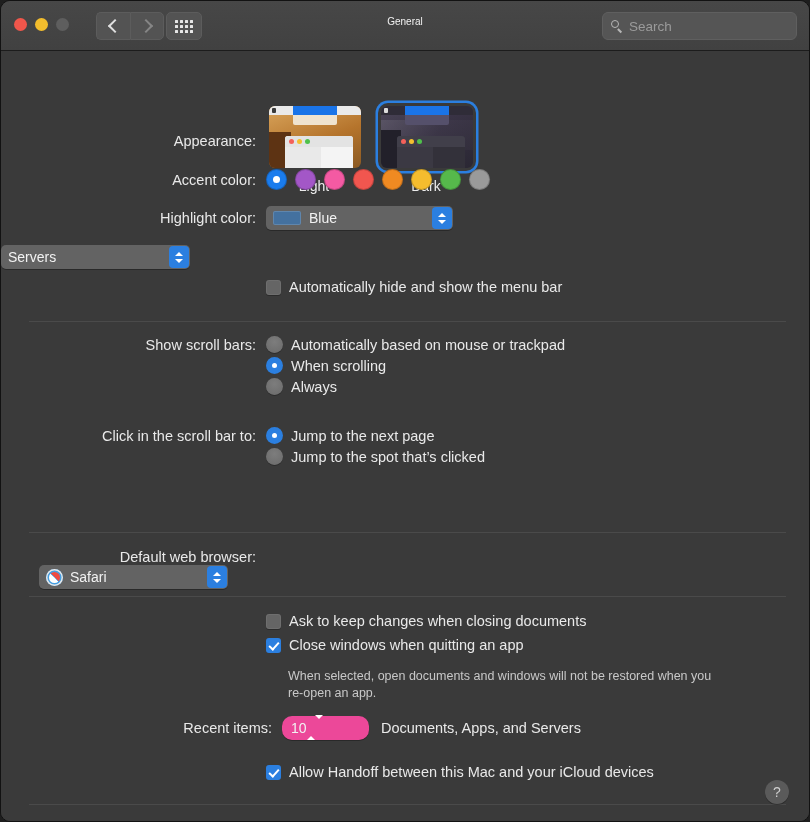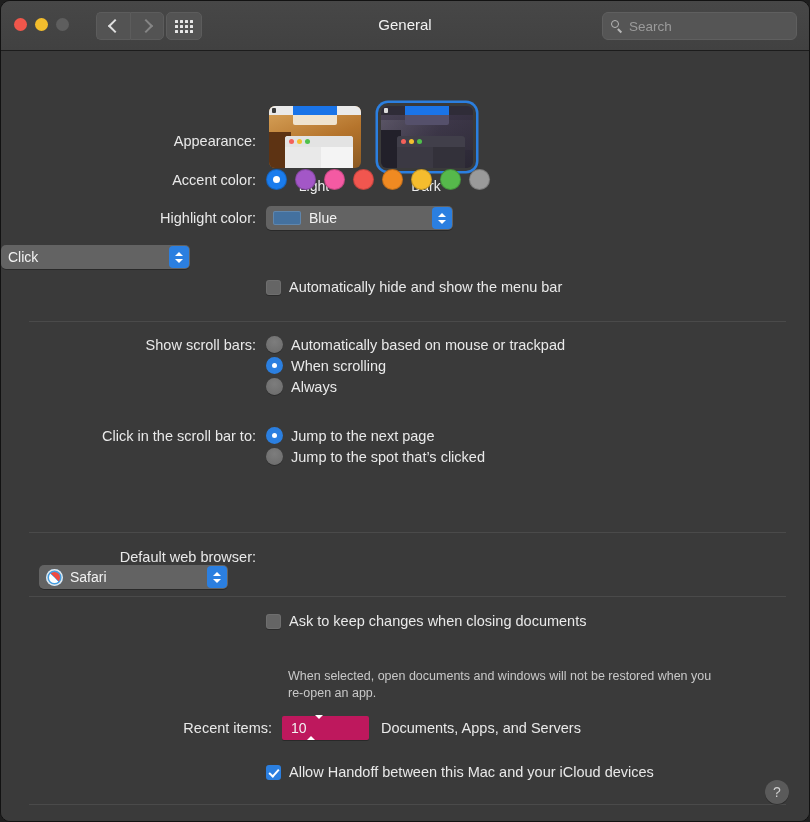--- a/index.html
+++ b/index.html
@@ -95,21 +95,21 @@
     gap: 2px;
   }
   .grid-dots i { background: #e6e6e6; display: block; width: 3px; height: 3px; border-radius: .5px; }
 
   .win-title {
     position: absolute;
     left: 0;
     right: 0;
     top: 15px;
     text-align: center;
-    font-size: 15px;
+    font-size: 10px;
     color: #f2f2f2;
   }
 
   .searchfield {
     position: absolute;
     right: 12px;
     top: 11px;
     width: 195px;
     height: 28px;
     background: #555555;
@@ -371,22 +371,22 @@
     font-size: 12.5px;
     color: #c8c8c8;
     line-height: 17px;
     max-width: 440px;
   }
 
   
   .stepper {
     height: 24px;
     width: 78px;
-    background: #be185d;
-    border-radius: 2px;
+    background: #ec4899;
+    border-radius: 10px;
     display: flex;
     align-items: center;
     padding-left: 9px;
     position: relative;
     box-shadow: 0 1px 0 rgba(0,0,0,0.28);
     margin-right: 12px;
   }
   .stepper .stext { font-size: 14px; color: #f2f2f2; }
 
   .helpbtn {
@@ -530,21 +530,21 @@
             <span class="arrow-up"></span>
               <span class="arrow-dn"></span>
           </span>
         </div>
       </div>
     </div>
 
     <div class="row" style="top:194px; left:0; align-items:center;">
       <div class="ctrl">
         <div class="popup" style="width:182px;">
-          <span class="ptext">Click</span>
+          <span class="ptext">Servers</span>
           <span class="arrows">
             <span class="arrow-up"></span>
               <span class="arrow-dn"></span>
           </span>
         </div>
       </div>
     </div>
 
     <div class="row" style="top:228px; left:0;">
       <div class="label"></div>
@@ -611,20 +611,29 @@
     <div class="row" style="top:562px; left:0;">
       <div class="label"></div>
       <div class="ctrl">
         <div class="checkrow">
           <span class="checkbox off"></span>
           <span class="check-label">Ask to keep changes when closing documents</span>
         </div>
       </div>
     </div>
 
+    <div class="row" style="top:586px; left:0;">
+      <div class="label"></div>
+      <div class="ctrl">
+        <div class="checkrow">
+          <span class="checkbox on"></span>
+          <span class="check-label">Close windows when quitting an app</span>
+        </div>
+      </div>
+    </div>
 
     <div class="row" style="top:617px; left:0;">
       <div class="label"></div>
       <div class="ctrl" style="padding-left:22px;">
         <div class="hint">When selected, open documents and windows will not be restored when you re-open an app.</div>
       </div>
     </div>
 
     <div class="row" style="top:665px; left:0; align-items:center;margin-left:16px;">
       <div class="label">Recent items:</div>

